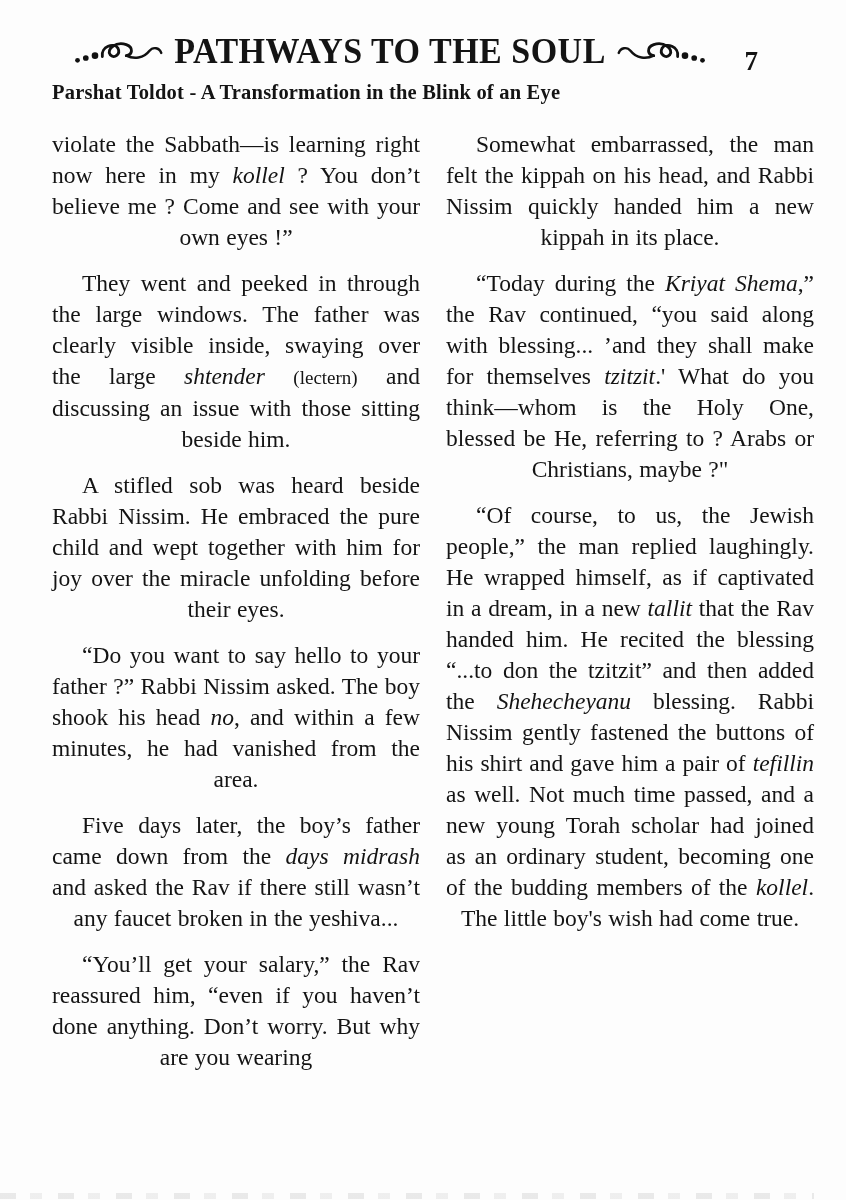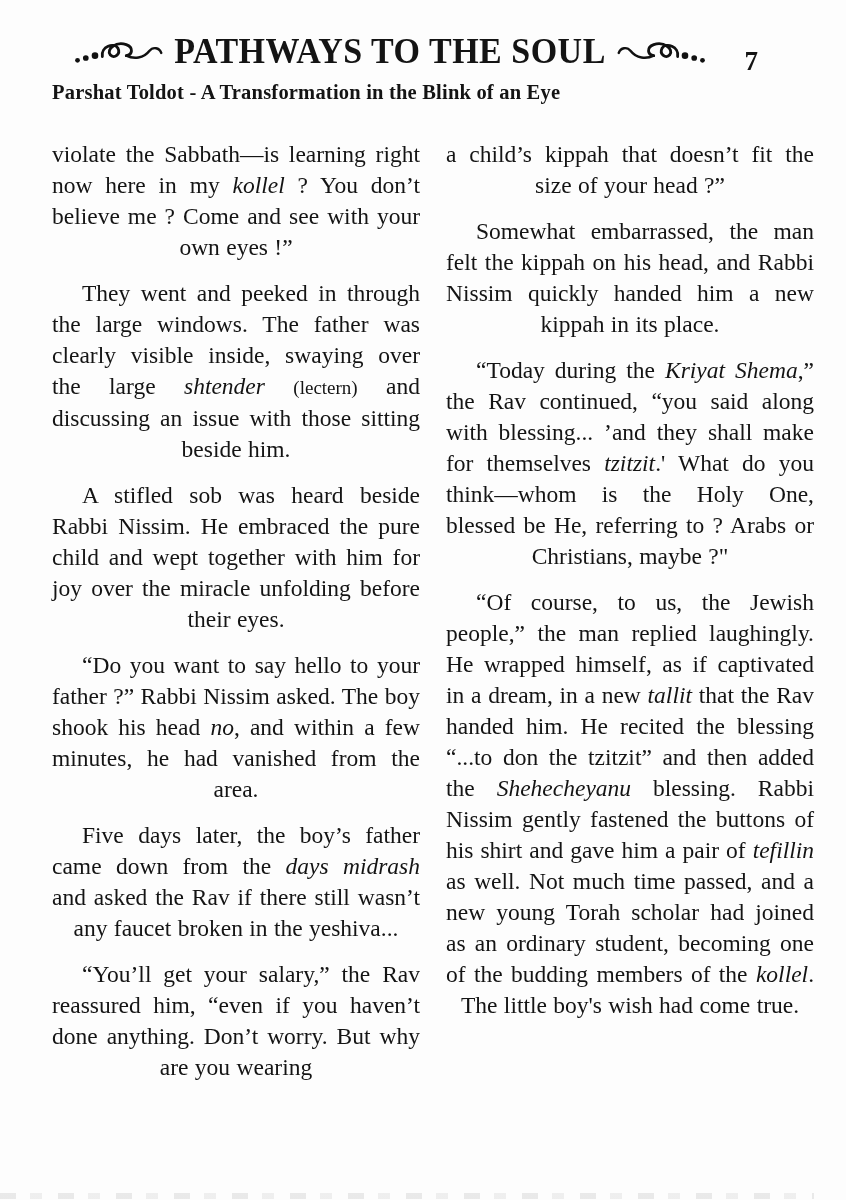--- a/index.html
+++ b/index.html
@@ -56,21 +56,21 @@
     gap: 26px;
     margin-top: 25px;
   }
   .col {
     width: 368px;
     flex: 0 0 auto;
     font-size: 23.5px;
     line-height: 31px;
   }
   .col p {
-    margin: 10px 0 15px 0;
+    margin: 0 0 15px 0;
     text-align: justify;
     text-align-last: center;
     word-spacing: 0.5px;
   }
   .col p.ind { text-indent: 30px; }
   .it { font-style: italic; }
   .sm { font-size: 19px; }
   
   .bottom-artifact {
     position: absolute;
@@ -116,21 +116,20 @@
   <div class="cols">
     <div class="col">
       <p><span>violate the Sabbath—is learning right now here in my </span><span class="it">kollel</span><span> ? You don’t believe me ? Come and see with your own eyes !”</span></p>
       <p class="ind"><span>They went and peeked in through the large windows. The father was clearly visible inside, swaying over the large </span><span class="it">shtender</span><span> </span><span class="sm">(lectern)</span><span> and discussing an issue with those sitting beside him.</span></p>
       <p class="ind"><span>A stifled sob was heard beside Rabbi Nissim. He embraced the pure child and wept together with him for joy over the miracle unfolding before their eyes.</span></p>
       <p class="ind"><span>“Do you want to say hello to your father ?” Rabbi Nissim asked. The boy shook his head </span><span class="it">no</span><span>, and within a few minutes, he had vanished from the area.</span></p>
       <p class="ind"><span>Five days later, the boy’s father came down from the </span><span class="it">days midrash</span><span> and asked the Rav if there still wasn’t any faucet broken in the yeshiva...</span></p>
       <p class="ind"><span>“You’ll get your salary,” the Rav reassured him, “even if you haven’t done anything. Don’t worry. But why are you wearing</span></p>
     </div>
     <div class="col">
-      <p><span>a child’s kippah that doesn’t fit the size of your head ?”</span></p>
       <p class="ind"><span>Somewhat embarrassed, the man felt the kippah on his head, and Rabbi Nissim quickly handed him a new kippah in its place.</span></p>
       <p class="ind"><span>“Today during the </span><span class="it">Kriyat Shema</span><span>,” the Rav continued, “you said along with blessing... ’and they shall make for themselves </span><span class="it">tzitzit</span><span>.' What do you think—whom is the Holy One, blessed be He, referring to ? Arabs or Christians, maybe ?"</span></p>
       <p class="ind"><span>“Of course, to us, the Jewish people,” the man replied laughingly. He wrapped himself, as if captivated in a dream, in a new </span><span class="it">tallit</span><span> that the Rav handed him. He recited the blessing “...to don the tzitzit” and then added the </span><span class="it">Shehecheyanu</span><span> blessing. Rabbi Nissim gently fastened the buttons of his shirt and gave him a pair of </span><span class="it">tefillin</span><span> as well. Not much time passed, and a new young Torah scholar had joined as an ordinary student, becoming one of the budding members of the </span><span class="it">kollel</span><span>. The little boy's wish had come true.</span></p>
     </div>
   </div>
 
   <div class="bottom-artifact"></div>
 
 </div>
 

